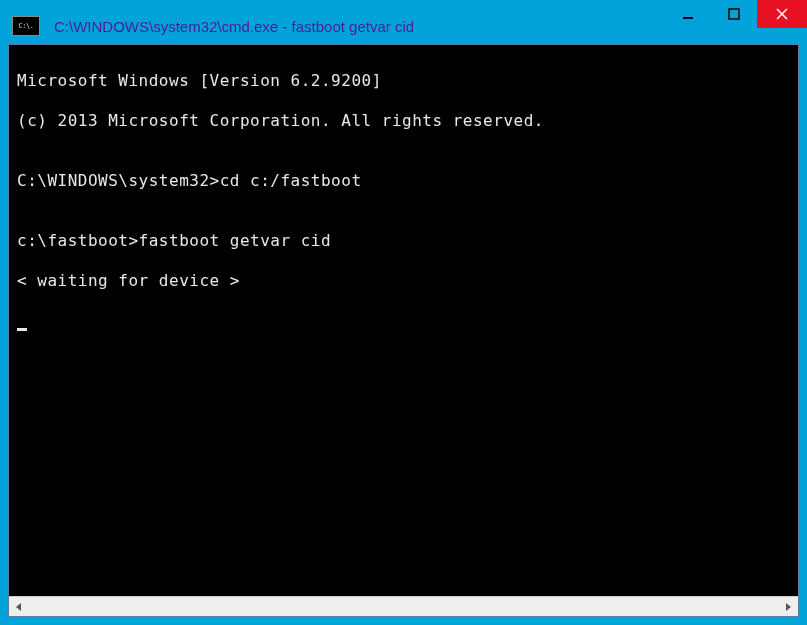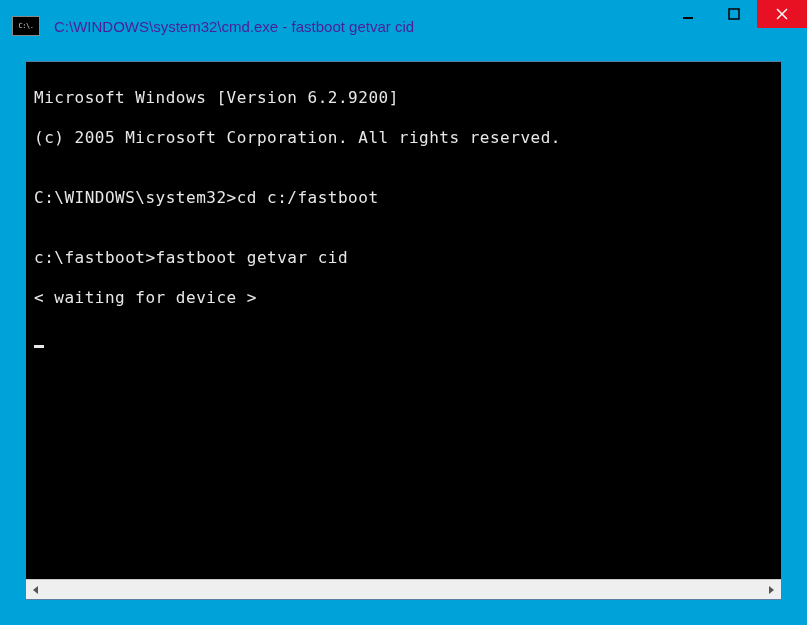--- a/index.html
+++ b/index.html
@@ -78,21 +78,21 @@
     .ctrl-btn svg {
       width: 12px;
       height: 12px;
     }
     .terminal-container {
       flex: 1;
       background: #fff;
       border: 1px solid #5a7ca0;
       display: flex;
       flex-direction: column;
-      margin: 17px;
+      margin: 0;
     }
     .terminal {
       flex: 1;
       background: #000;
       color: #e8e8e8;
       font-family: "Consolas", "Lucida Console", monospace;
       font-size: 16px;
       line-height: 1.25;
       padding: 6px 8px;
       overflow: hidden;
@@ -161,21 +161,21 @@
             <line x1="1" y1="1" x2="11" y2="11" stroke="#fff" stroke-width="1.5"></line>
             <line x1="11" y1="1" x2="1" y2="11" stroke="#fff" stroke-width="1.5"></line>
           </svg>
       </div>
     </div>
   </div>
 
   <div class="terminal-container">
     <div class="terminal">
 <span class="line">Microsoft Windows [Version 6.2.9200]</span>
-<span class="line">(c) 2005 Microsoft Corporation. All rights reserved.</span>
+<span class="line">(c) 2013 Microsoft Corporation. All rights reserved.</span>
 <span class="line"></span>
 <span class="line">C:\WINDOWS\system32&gt;cd c:/fastboot</span>
 <span class="line"></span>
 <span class="line">c:\fastboot&gt;fastboot getvar cid</span>
 <span class="line">&lt; waiting for device &gt;</span>
 <span class="cursor"></span>
     </div>
     <div class="scrollbar-h">
       <div class="scroll-arrow">
         <svg width="8" height="8" viewBox="0 0 8 8">

